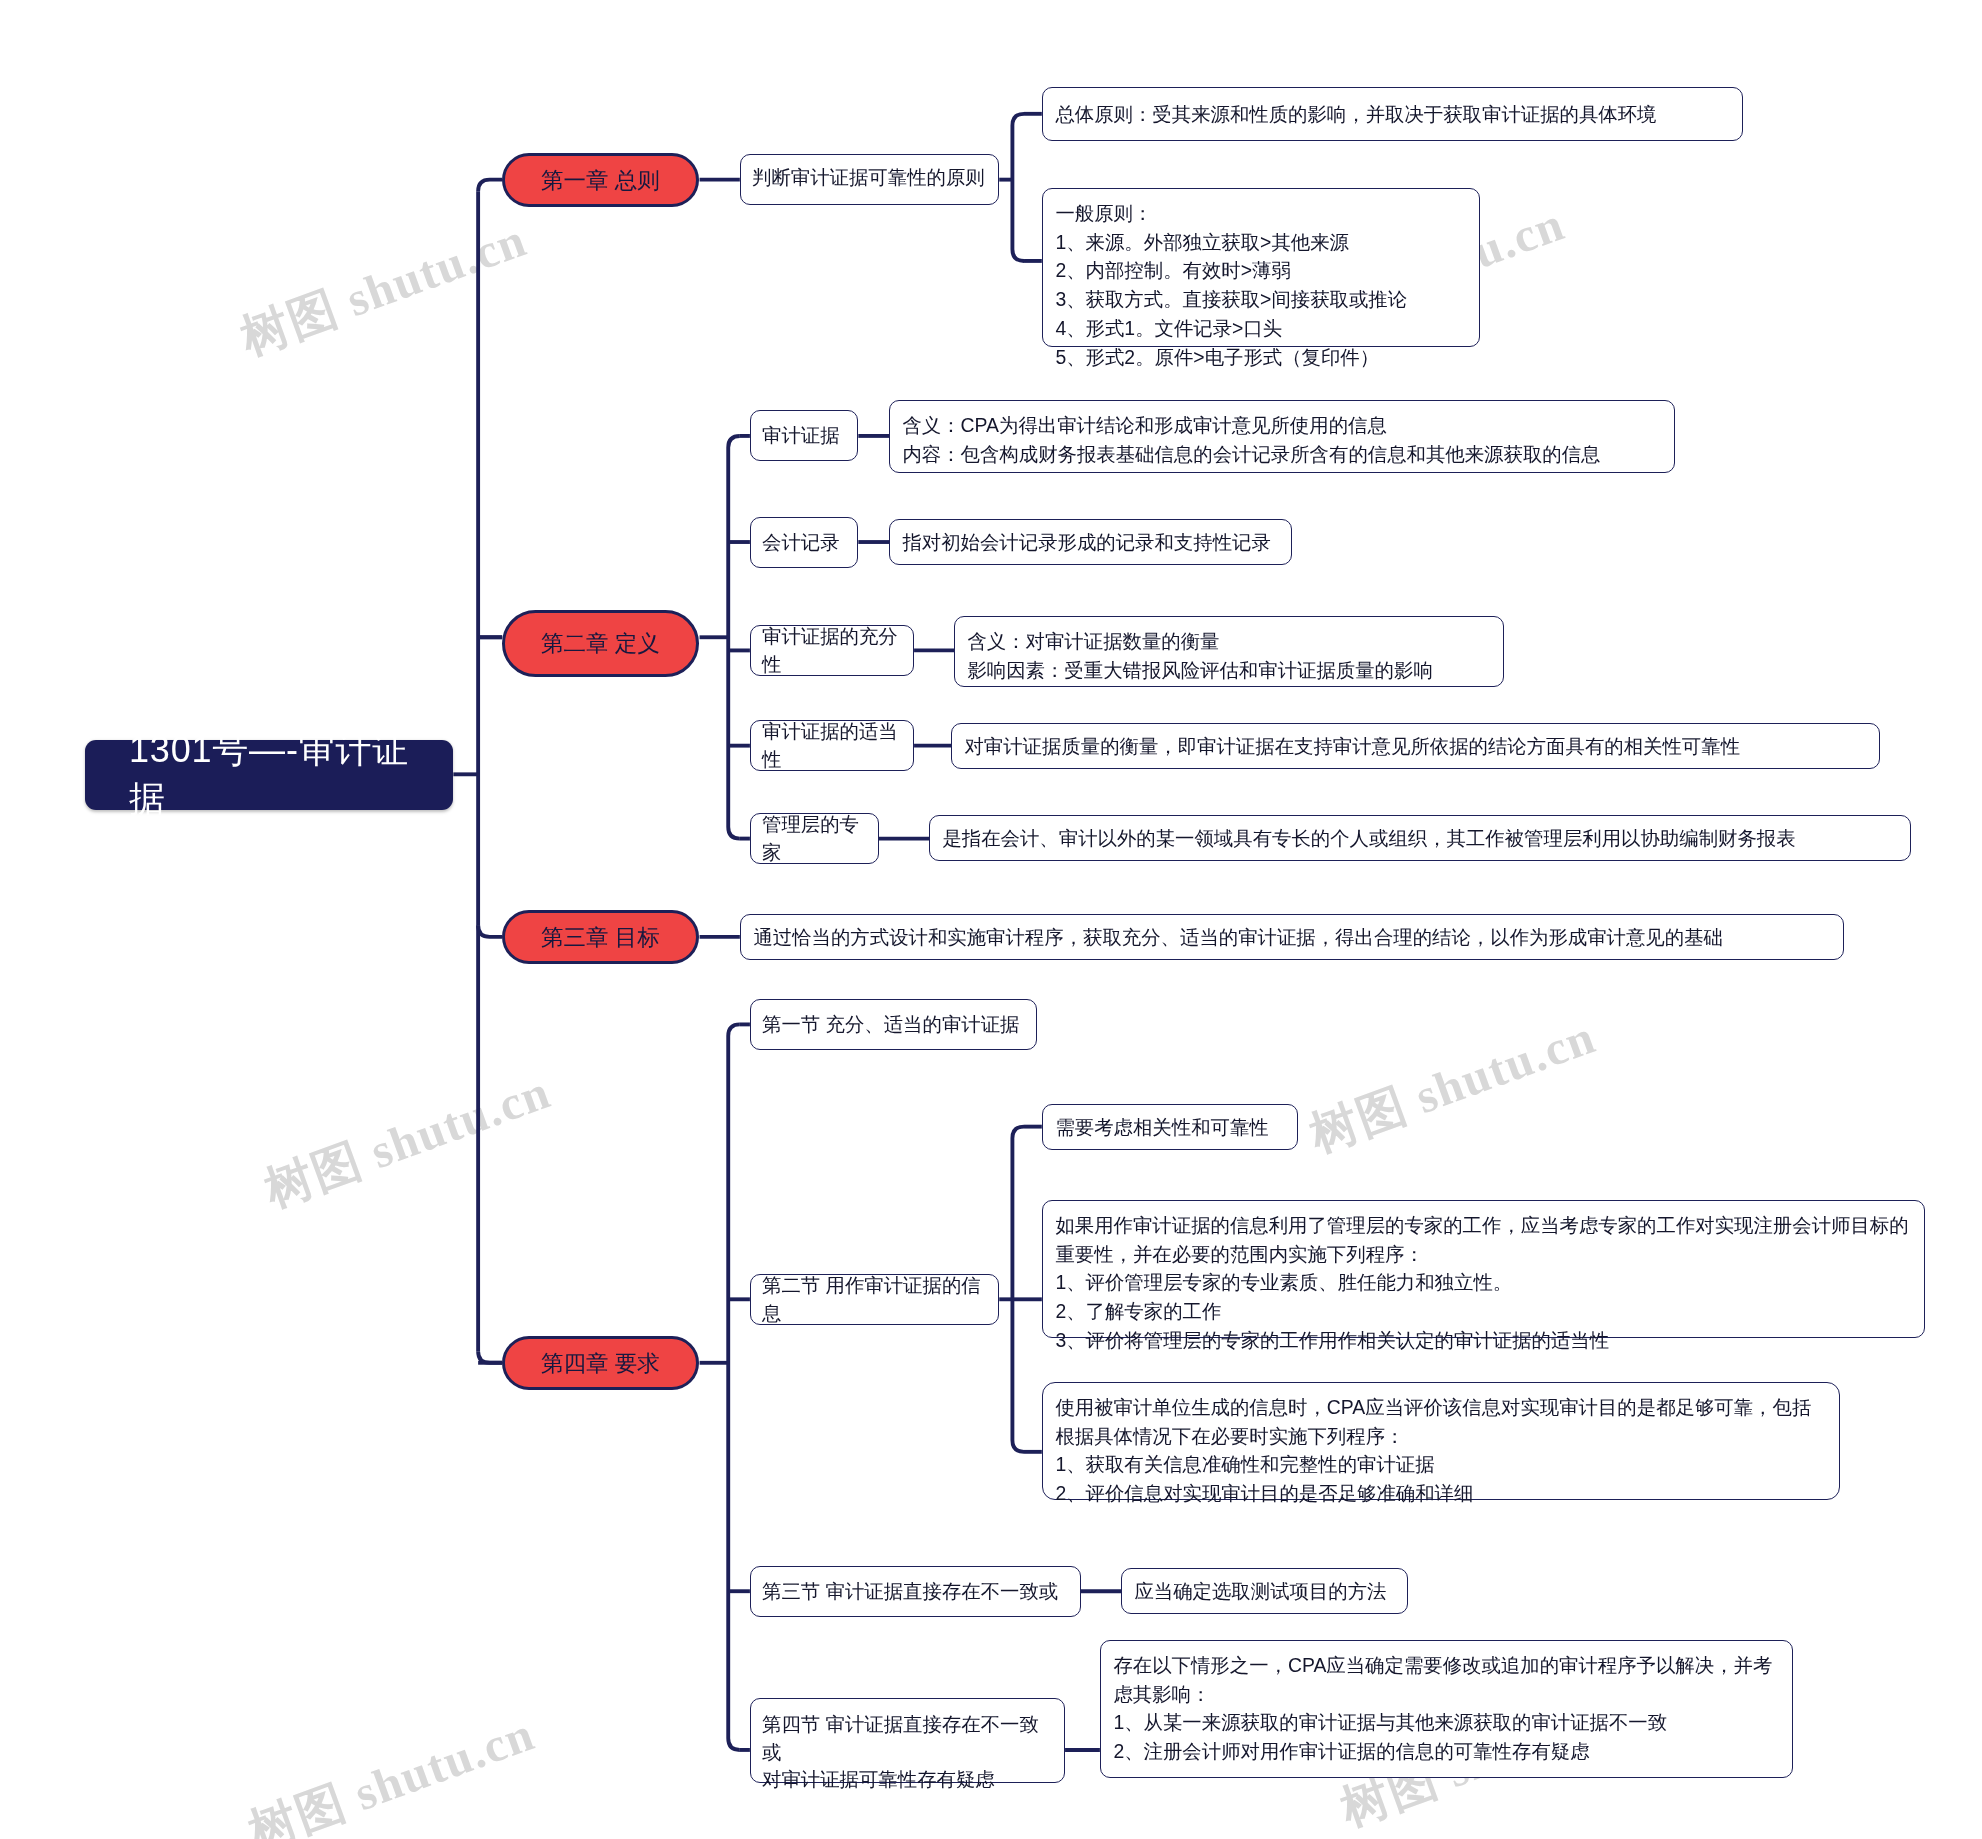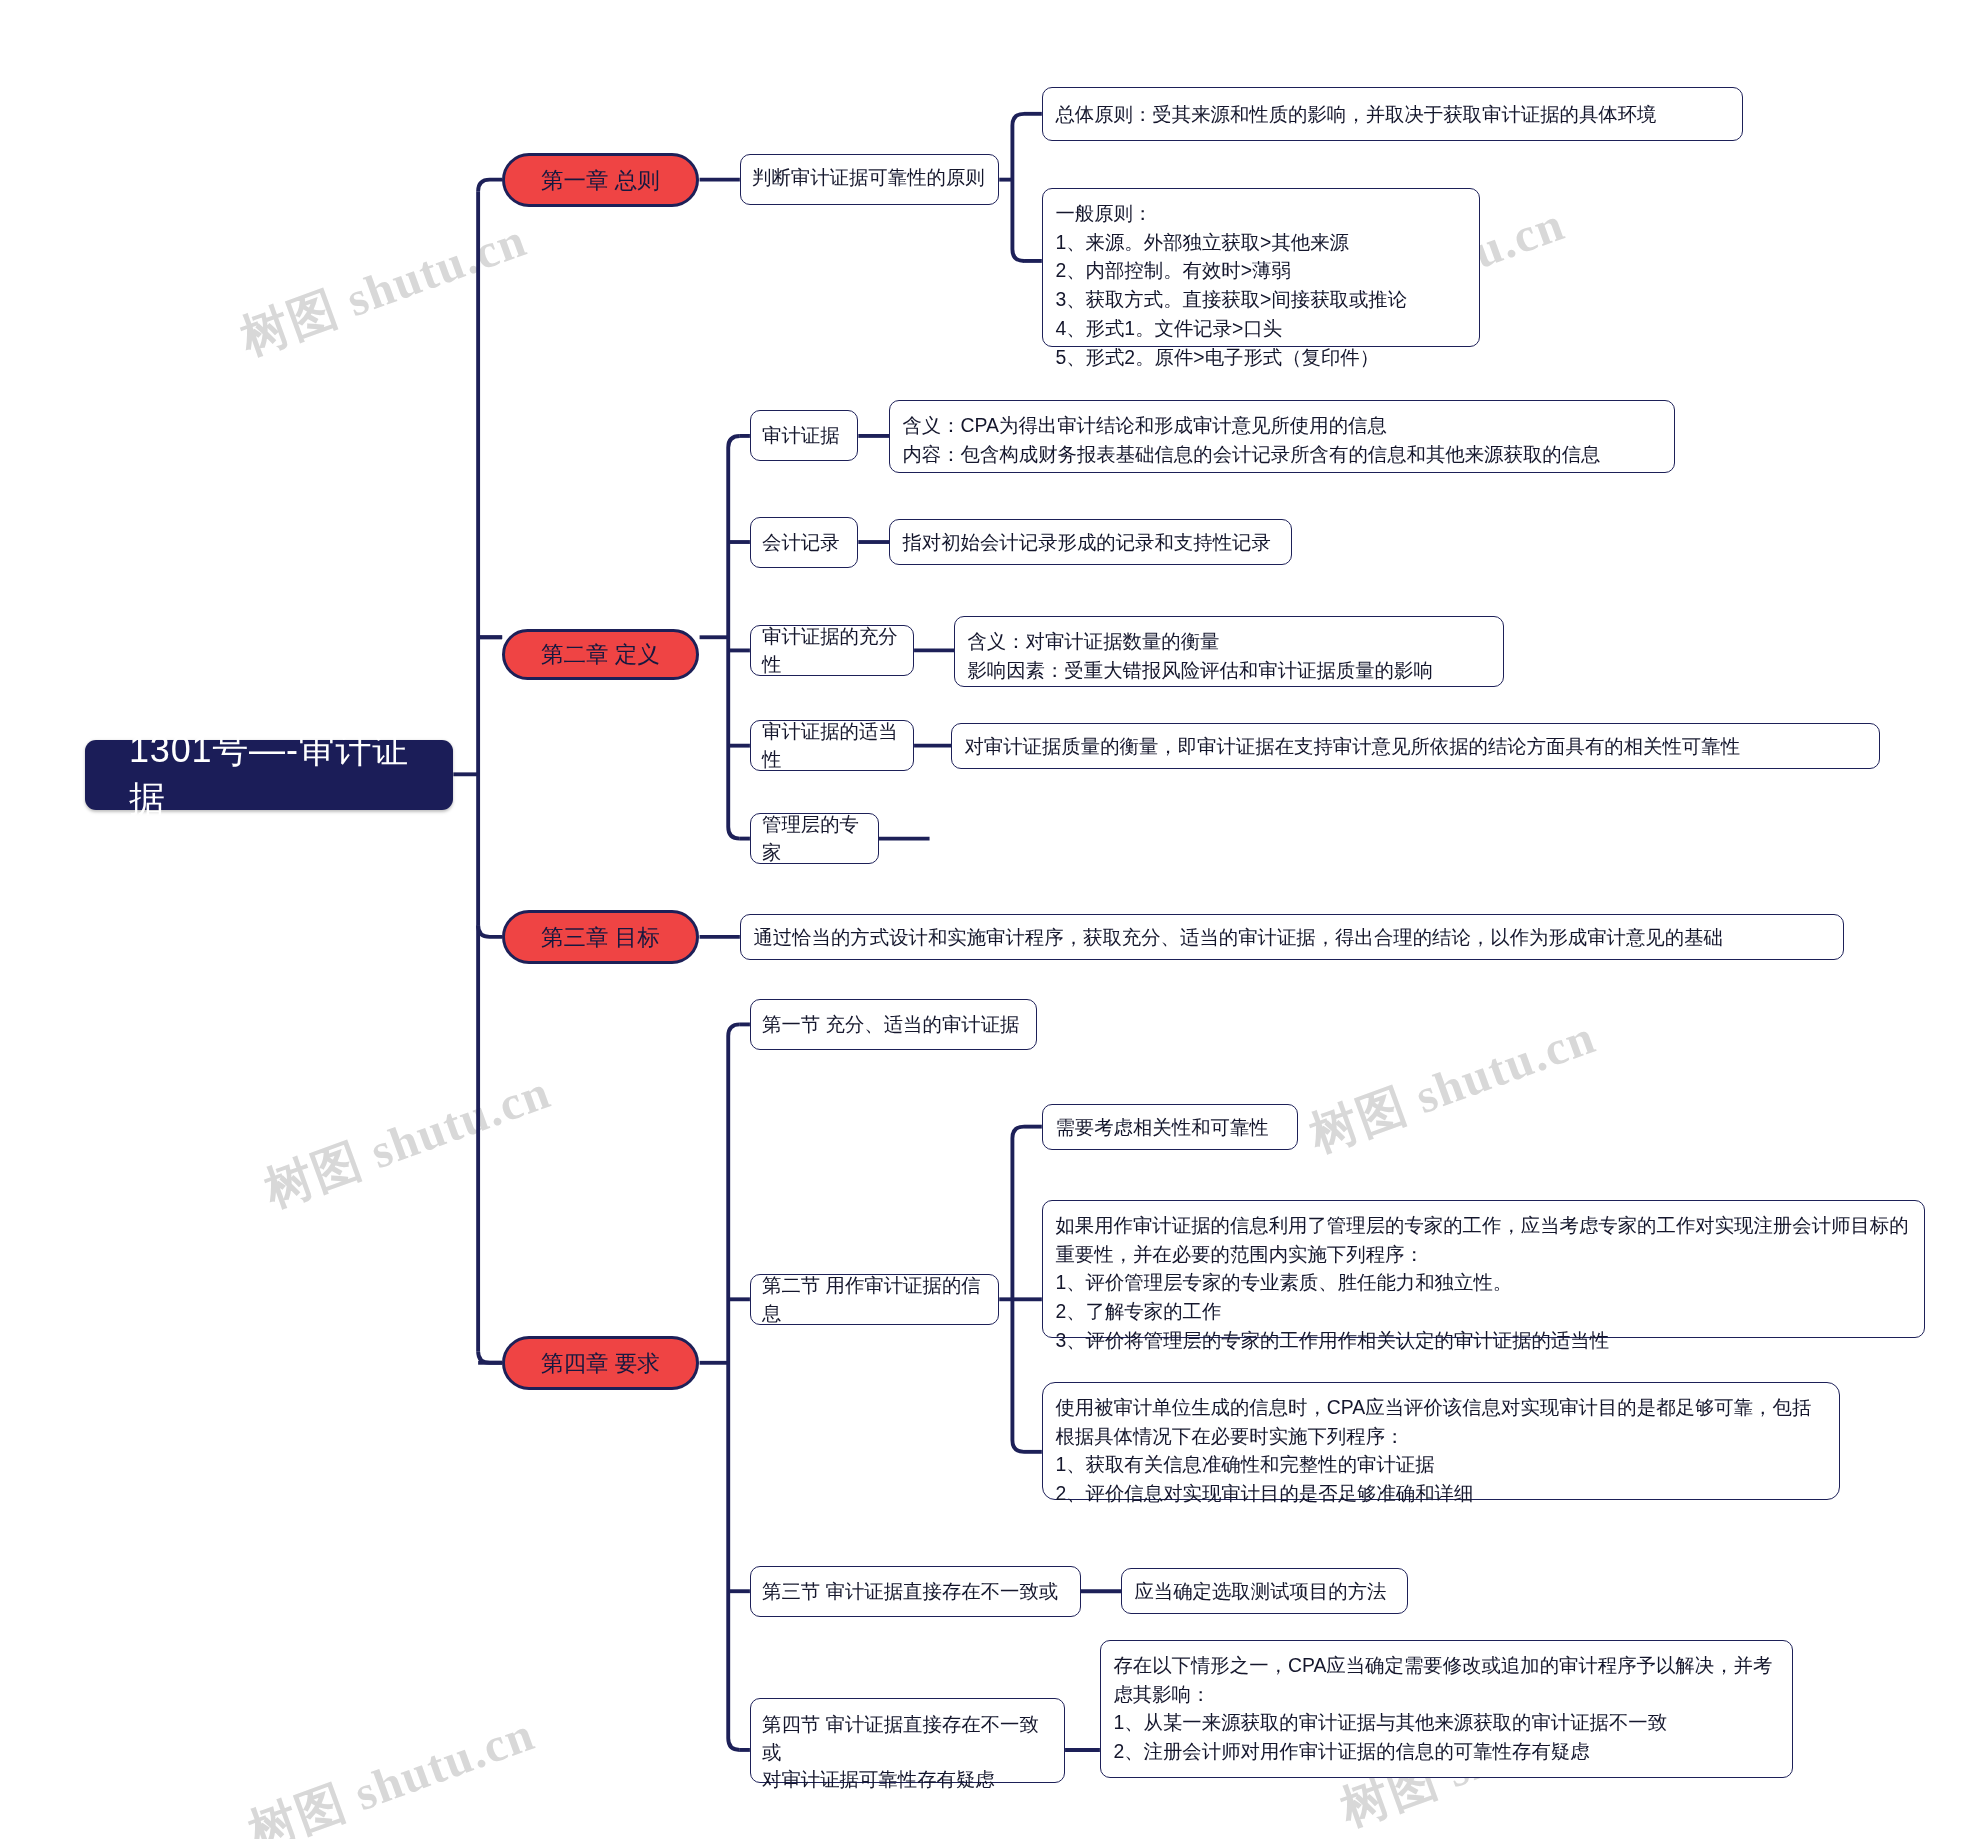--- a/index.html
+++ b/index.html
@@ -113,21 +113,21 @@
     <path d="M1375,2260 H1420" stroke-width="5"></path>
   </svg>
 
   <div class="node root" style="left:85px;top:740px;width:368px;height:70px;padding-left:44px;">
     <span class="txt">1301号—-审计证据</span>
   </div>
 
   <div class="node chapter" style="left:502px;top:153px;width:197px;height:54px;">
     <span class="txt">第一章 总则</span>
   </div>
-  <div class="node chapter" style="left:502px;top:610px;width:197px;height:51px;margin-top:19px;">
+  <div class="node chapter" style="left:502px;top:610px;width:197px;height:67px;">
     <span class="txt">第二章 定义</span>
   </div>
   <div class="node chapter" style="left:502px;top:910px;width:197px;height:54px;">
     <span class="txt">第三章 目标</span>
   </div>
   <div class="node chapter" style="left:502px;top:1336px;width:197px;height:54px;">
     <span class="txt">第四章 要求</span>
   </div>
 
   <div class="node leaf" style="left:740px;top:154px;width:259px;height:51px;font-family:Liberation Mono, monospace;">
@@ -171,20 +171,23 @@
   <div class="node leaf" style="left:750px;top:720px;width:164px;height:51px;">
     <span class="txt">审计证据的适当性</span>
   </div>
   <div class="node detail" style="left:951px;top:723px;width:929px;height:46px;">
     <span class="txt">对审计证据质量的衡量，即审计证据在支持审计意见所依据的结论方面具有的相关性可靠性</span>
   </div>
 
   <div class="node leaf" style="left:750px;top:813px;width:129px;height:51px;">
     <span class="txt">管理层的专家</span>
   </div>
+  <div class="node detail" style="left:929px;top:815px;width:982px;height:46px;">
+    <span class="txt">是指在会计、审计以外的某一领域具有专长的个人或组织，其工作被管理层利用以协助编制财务报表</span>
+  </div>
 
   <div class="node detail" style="left:740px;top:914px;width:1104px;height:46px;">
     <span class="txt">通过恰当的方式设计和实施审计程序，获取充分、适当的审计证据，得出合理的结论，以作为形成审计意见的基础</span>
   </div>
 
   <div class="node leaf" style="left:750px;top:999px;width:287px;height:51px;">
     <span class="txt">第一节 充分、适当的审计证据</span>
   </div>
 
   <div class="node leaf" style="left:750px;top:1274px;width:249px;height:51px;">

